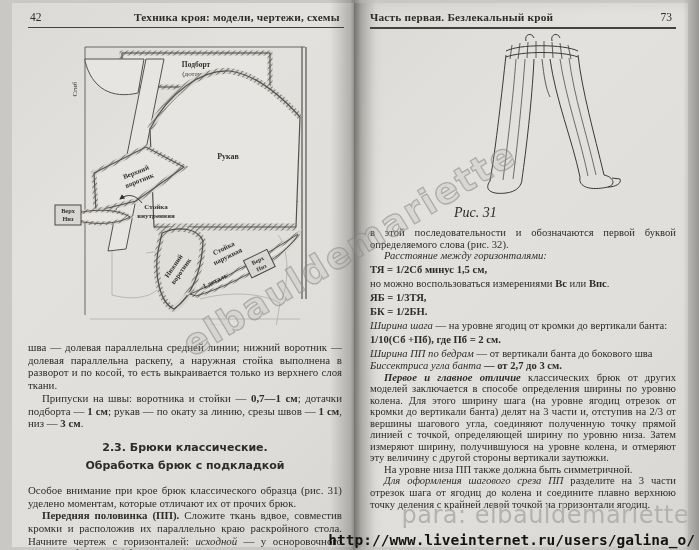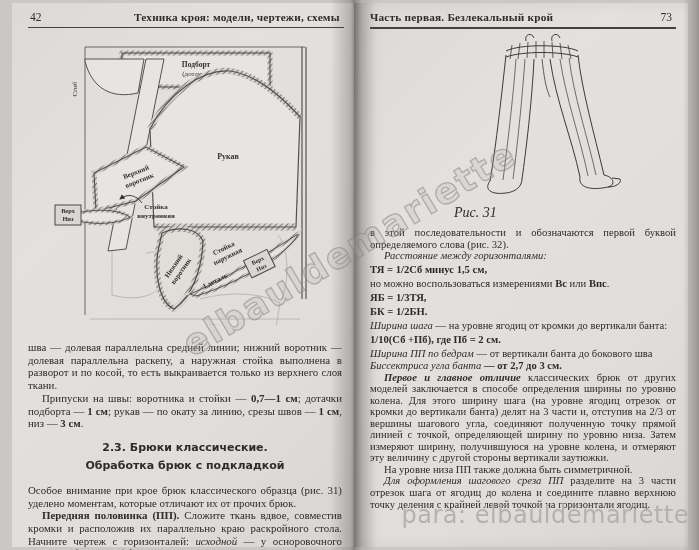--- a/index.html
+++ b/index.html
@@ -208,14 +208,15 @@
       <p class="ind"><span>На уровне низа ПП также должна быть симметричной.</span></p>
       <p class="ind"><span class="i">Для оформления шагового среза ПП</span><span> разделите на 3 части отрезок шага от ягодиц до колена и соедините плавно верхнюю точку деления с крайней левой точкой на горизонтали ягодиц.</span></p>
     </div>
   </div>
 
   <div id="gutter"></div>
   <div id="right-edge"></div>
 
   <div id="diagonal-watermark">elbauldemariette</div>
   <div id="credit-watermark">para: elbauldemariette</div>
+  <div id="credit-url">http://www.liveinternet.ru/users/galina_o/</div>
 
 </div>
 
 </body></html>

